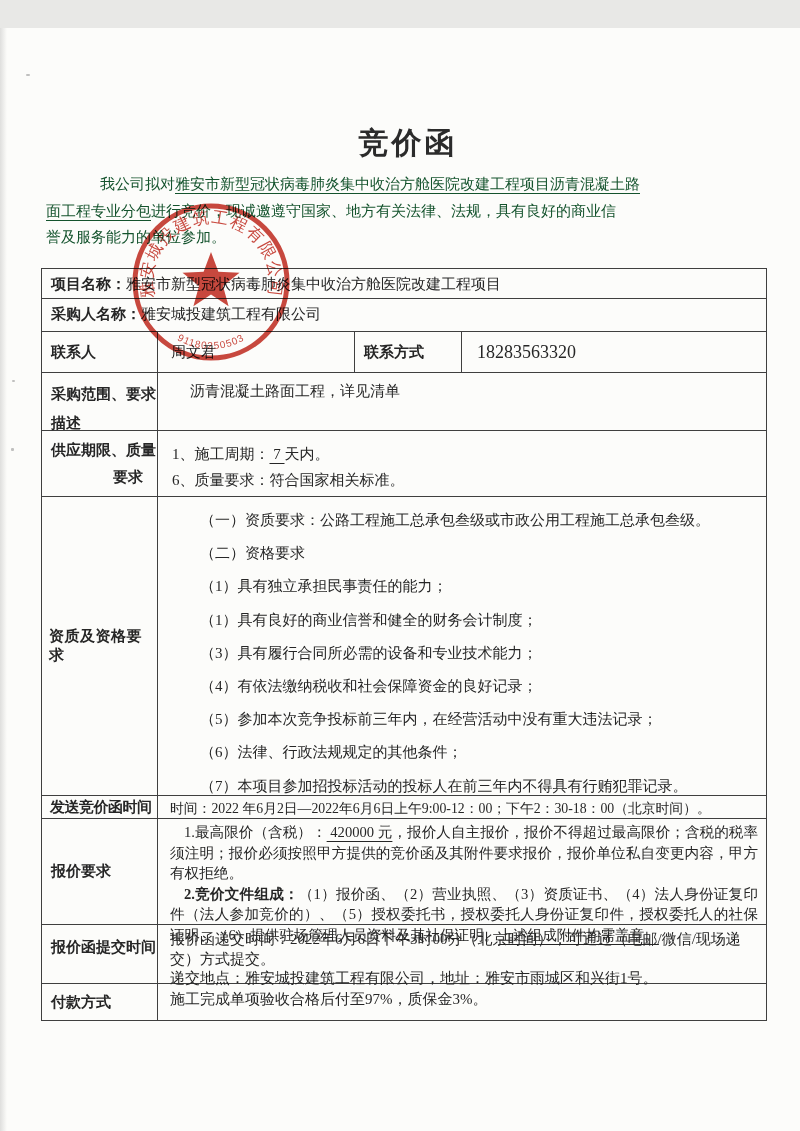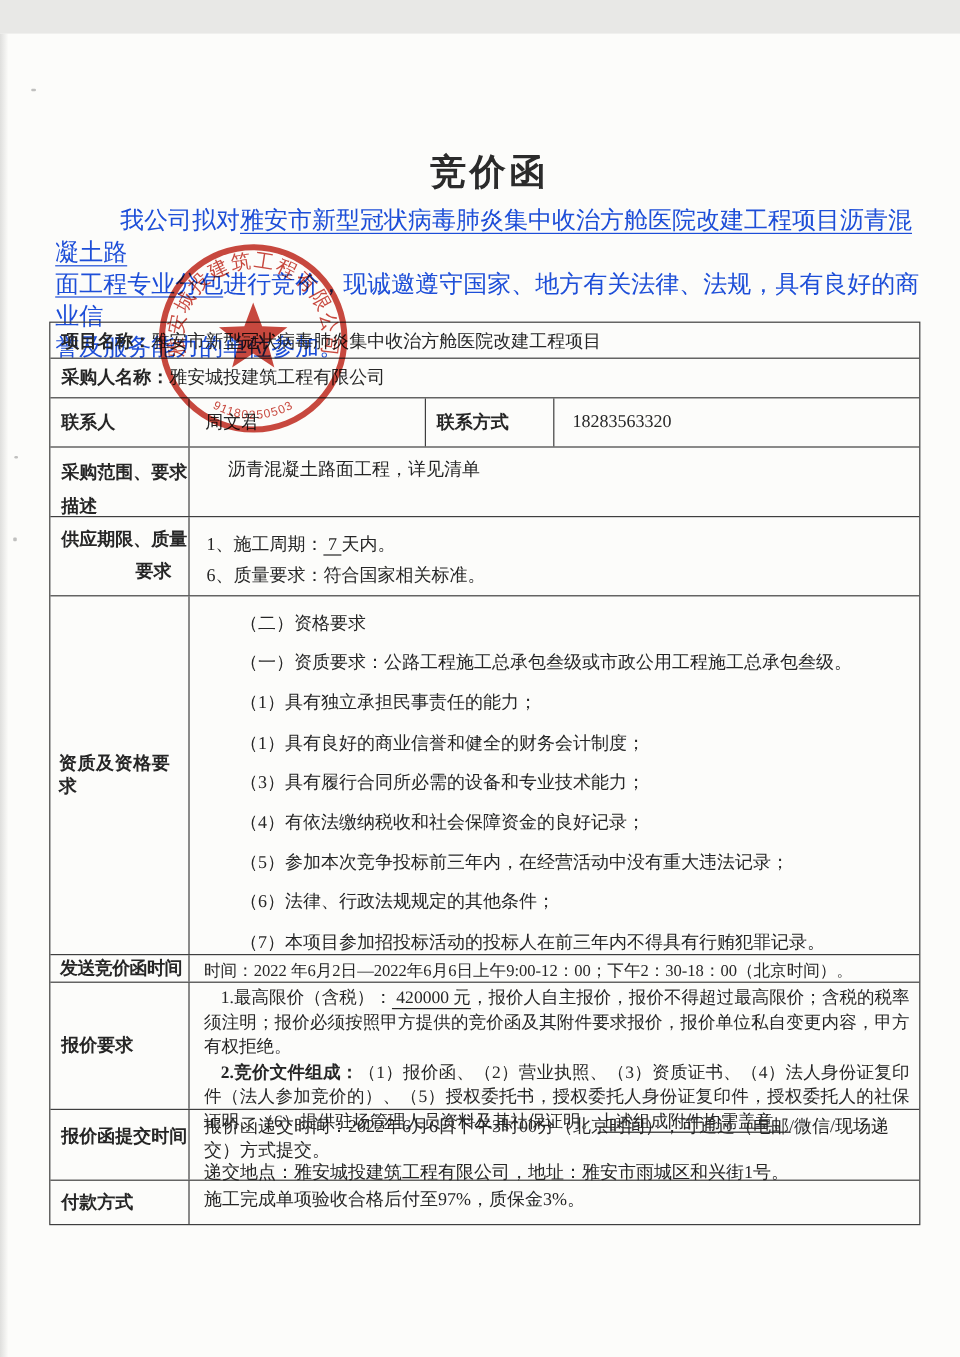--- a/index.html
+++ b/index.html
@@ -7,43 +7,43 @@
         font-family:"Liberation Serif","DejaVu Serif",serif;color:#262626;margin-top:28px;}
   .edge-left{position:absolute;left:0;top:0;width:7px;height:100%;
         background:linear-gradient(to right,rgba(90,90,90,.18),rgba(0,0,0,0));}
   .edge-bottom{position:absolute;left:0;top:1125px;width:100%;height:6px;
         background:linear-gradient(to bottom,rgba(0,0,0,0),rgba(90,90,90,.12));}
   .speck{position:absolute;background:rgba(120,120,120,.45);border-radius:1px;}
 
   .doc-title{position:absolute;left:0;top:95px;width:800px;text-align:center;padding-left:16px;
         box-sizing:border-box;font-size:30px;font-weight:bold;letter-spacing:3px;color:#2b2b2b;}
 
-  .intro{position:absolute;left:46px;top:143px;width:724px;font-size:20px;line-height:26.5px;
-        color:#1d4ed8;}
+  .intro{position:absolute;left:46px;top:143px;width:724px;font-size:15px;line-height:26.5px;
+        color:#14532d;}
   .intro .ind{display:inline-block;width:54px;}
   .intro u, .tbl u{text-decoration:underline;text-underline-offset:4px;text-decoration-thickness:1.4px;}
 
   .tbl{position:absolute;left:41px;top:240px;width:726px;border:1.6px solid #3f3f3f;
        box-sizing:border-box;font-size:15px;}
   .tr{display:flex;border-top:1.4px solid #3f3f3f;box-sizing:border-box;align-items:stretch;}
   .tr.first{border-top:none;}
   .th{width:116px;flex:0 0 116px;border-right:1.4px solid #3f3f3f;box-sizing:border-box;
       font-weight:bold;}
   .td{flex:1;box-sizing:border-box;}
   b.lbl{font-weight:bold;}
 
   .r1{height:29px;} .r2{height:33px;} .r3{height:41px;} .r4{height:58px;font-family:Liberation Serif, serif;} .r5{height:66px;}
   .r6{height:299px;} .r7{height:23px;} .r8{height:106px;} .r9{height:59px;} .r10{height:37px;}
 
   .r1 .td, .r2 .td{padding:6px 6px 0 9px;}
   .r3 .c{box-sizing:border-box;display:flex;align-items:center;}
   .c-contact{flex:0 0 116px;border-right:1.4px solid #3f3f3f;font-weight:bold;padding-left:9px;}
   .c-name{flex:0 0 197px;border-right:1.4px solid #3f3f3f;padding-left:13px;}
   .c-method{flex:0 0 107px;border-right:1.4px solid #3f3f3f;font-weight:bold;padding-left:9px;}
-  .c-phone{flex:1;padding-left:15px;font-size:15px;}
+  .c-phone{flex:1;padding-left:15px;font-size:18px;}
 
   .r4 .th{padding:7px 0 0 9px;line-height:29px;}
   .r4 .td{padding:9px 0 0 32px;}
   .r5 .th{display:flex;flex-direction:column;justify-content:center;line-height:27px;padding-left:9px;}
   .r5 .th .l2{text-align:right;padding-right:14px;}
   .r5 .td{padding:10px 0 0 14px;line-height:26px;}
   .r6 .th{display:flex;align-items:center;padding-left:7px;letter-spacing:.5px;}
   .r6 .td{padding:7px 6px 0 42px;line-height:33.2px;}
   .r7 .th{display:flex;align-items:center;padding-left:8px;letter-spacing:-.5px;}
   .r7 .td{padding:3px 0 0 12px;font-size:13.8px;white-space:nowrap;display:flex;align-items:center;}
@@ -112,22 +112,22 @@
       </div>
       <div class="td">
         <div><span>1、施工周期：</span><u> 7 </u><span>天内。</span></div>
         <div>6、质量要求：符合国家相关标准。</div>
       </div>
     </div>
 
     <div class="tr r6">
       <div class="th">资质及资格要求</div>
       <div class="td">
+        <div>（一）资质要求：公路工程施工总承包叁级或市政公用工程施工总承包叁级。</div>
         <div>（二）资格要求</div>
-        <div>（一）资质要求：公路工程施工总承包叁级或市政公用工程施工总承包叁级。</div>
         <div>（1）具有独立承担民事责任的能力；</div>
         <div>（1）具有良好的商业信誉和健全的财务会计制度；</div>
         <div>（3）具有履行合同所必需的设备和专业技术能力；</div>
         <div>（4）有依法缴纳税收和社会保障资金的良好记录；</div>
         <div>（5）参加本次竞争投标前三年内，在经营活动中没有重大违法记录；</div>
         <div>（6）法律、行政法规规定的其他条件；</div>
         <div>（7）本项目参加招投标活动的投标人在前三年内不得具有行贿犯罪记录。</div>
       </div>
     </div>
 

